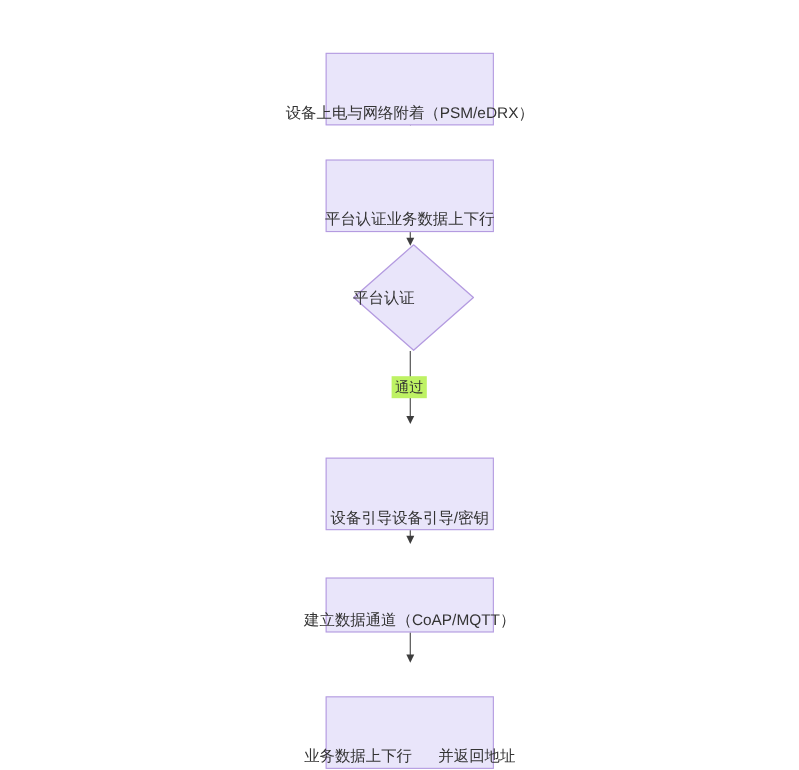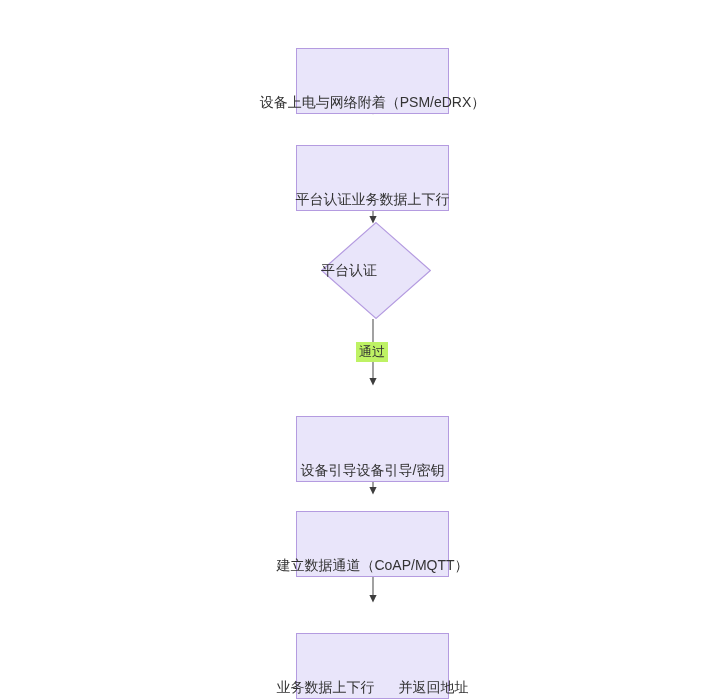--- a/index.html
+++ b/index.html
@@ -119,21 +119,21 @@
     <span class="decision-label">平台认证</span>
   </div>
 
   <div class="edge-label" style="left:356px; top:342px;">通过</div>
 
   <div class="node" style="left:296px; top:384px; width:153px; height:66px;">
     <span class="line">设备引导</span>
     <span class="line">设备引导/密钥</span>
   </div>
 
-  <div class="node" style="left:296px; top:479px; width:153px; height:66px;">
+  <div class="node" style="left:296px; top:493px; width:153px; height:50px;">
     <span class="line">建立数据通道</span>
     <span class="line">（CoAP/MQTT）</span>
   </div>
 
   <div class="node" style="left:296px; top:601px; width:153px; height:66px;gap:24px;">
     <span class="line">业务数据上下行</span>
     <span class="line">并返回地址</span>
   </div>
 
 </div>

